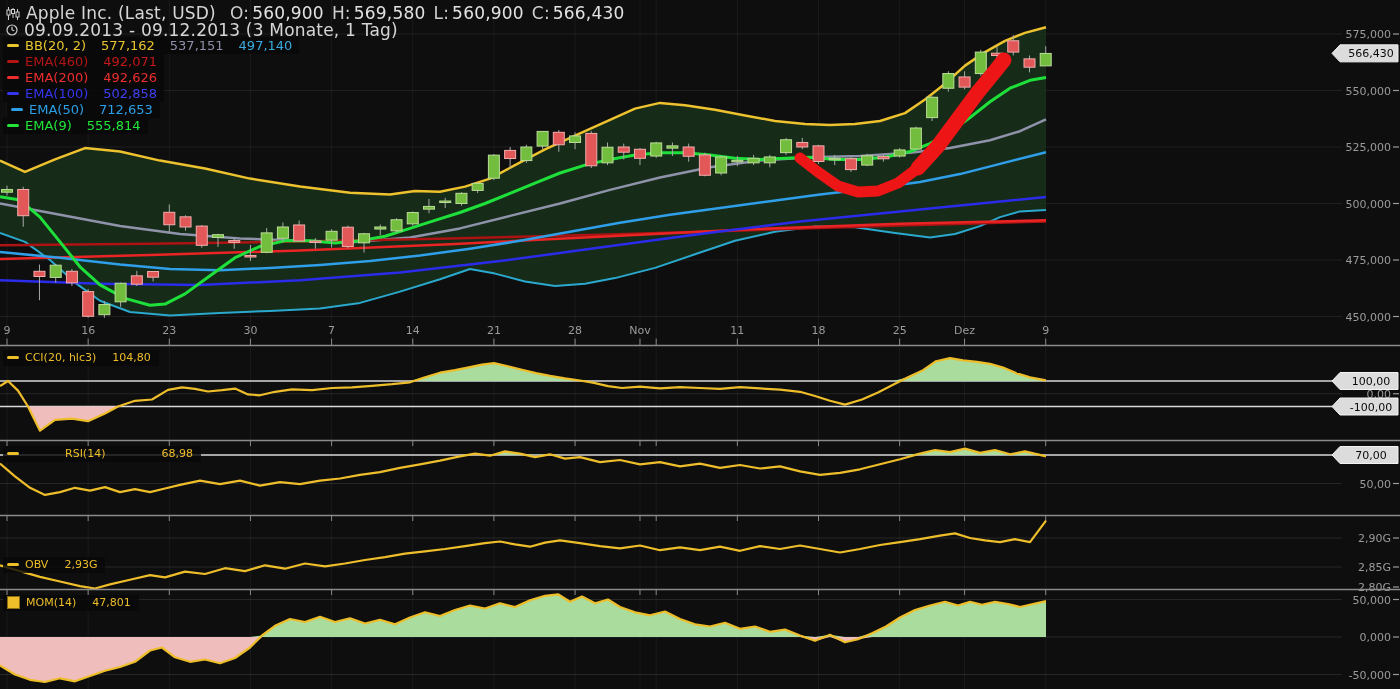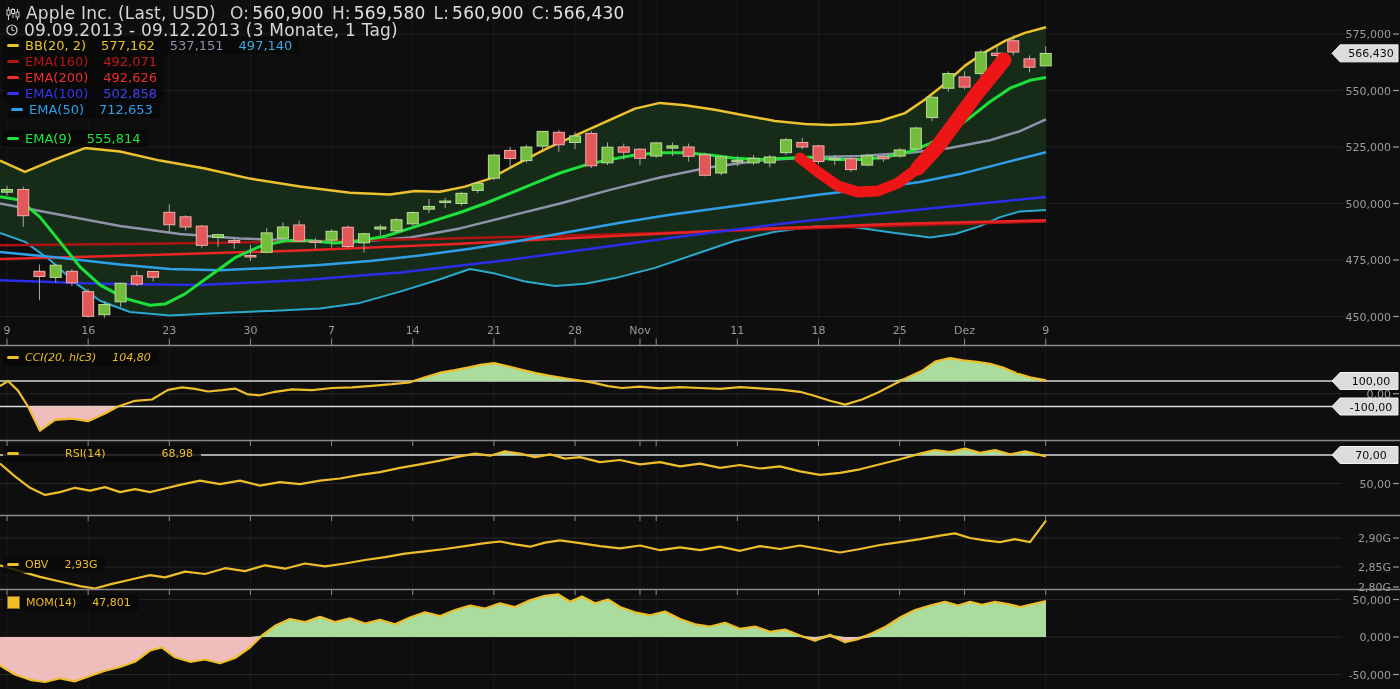--- a/index.html
+++ b/index.html
@@ -434,46 +434,46 @@
   <div id="legend">
       <div class="ov lgrow" style="left: 3px; top: 37px;">
         <span class="dash" style="background: rgb(233, 197, 46);"></span>
         <span style="color: rgb(233, 197, 46);">BB(20, 2)</span>
         <span class="v" style="color: rgb(233, 197, 46);">577,162</span>
         <span class="v" style="color: rgb(141, 144, 168);">537,151</span>
         <span class="v" style="color: rgb(58, 171, 223);">497,140</span>
       </div>
       <div class="ov lgrow" style="left: 3px; top: 53px;">
         <span class="dash" style="background: rgb(179, 21, 21);"></span>
-        <span style="color: rgb(179, 21, 21);">EMA(160)</span>
+        <span style="color: rgb(179, 21, 21);">EMA(460)</span>
         <span class="v" style="color: rgb(195, 24, 24);">492,071</span>
       </div>
       <div class="ov lgrow" style="left: 3px; top: 69px;">
         <span class="dash" style="background: rgb(238, 46, 46);"></span>
         <span style="color: rgb(238, 46, 46);">EMA(200)</span>
         <span class="v" style="color: rgb(238, 46, 46);">492,626</span>
       </div>
       <div class="ov lgrow" style="left: 3px; top: 85px;">
         <span class="dash" style="background: rgb(53, 53, 240);"></span>
         <span style="color: rgb(53, 53, 240);">EMA(100)</span>
         <span class="v" style="color: rgb(64, 64, 245);">502,858</span>
       </div>
       <div class="ov lgrow" style="left: 7px; top: 101px;">
         <span class="dash" style="background: rgb(45, 159, 232);"></span>
         <span style="color: rgb(45, 159, 232);">EMA(50)</span>
         <span class="v" style="color: rgb(45, 159, 232);">712,653</span>
       </div>
-      <div class="ov lgrow" style="left: 3px; top: 130px;">
+      <div class="ov lgrow" style="left: 3px; top: 117px;">
         <span class="dash" style="background: rgb(33, 229, 57);"></span>
         <span style="color: rgb(33, 229, 57);">EMA(9)</span>
         <span class="v" style="color: rgb(33, 229, 57);">555,814</span>
       </div>
     </div>
 
-  <div class="ov ptitle" style="left:3px;top:350px;font-style:italic;">
+  <div class="ov ptitle" style="left:3px;top:350px;">
     <span class="dash" style="background:#eebe2a"></span>
     <span>CCI(20, hlc3)</span>
     <span class="v">104,80</span>
   </div>
   <div class="ov ptitle" style="left:3px;top:446px;gap:46px;">
     <span class="dash" style="background:#eebe2a"></span>
     <span>RSI(14)</span>
     <span class="v">68,98</span>
   </div>
   <div class="ov ptitle" style="left:3px;top:521px;margin-top:36px;">

